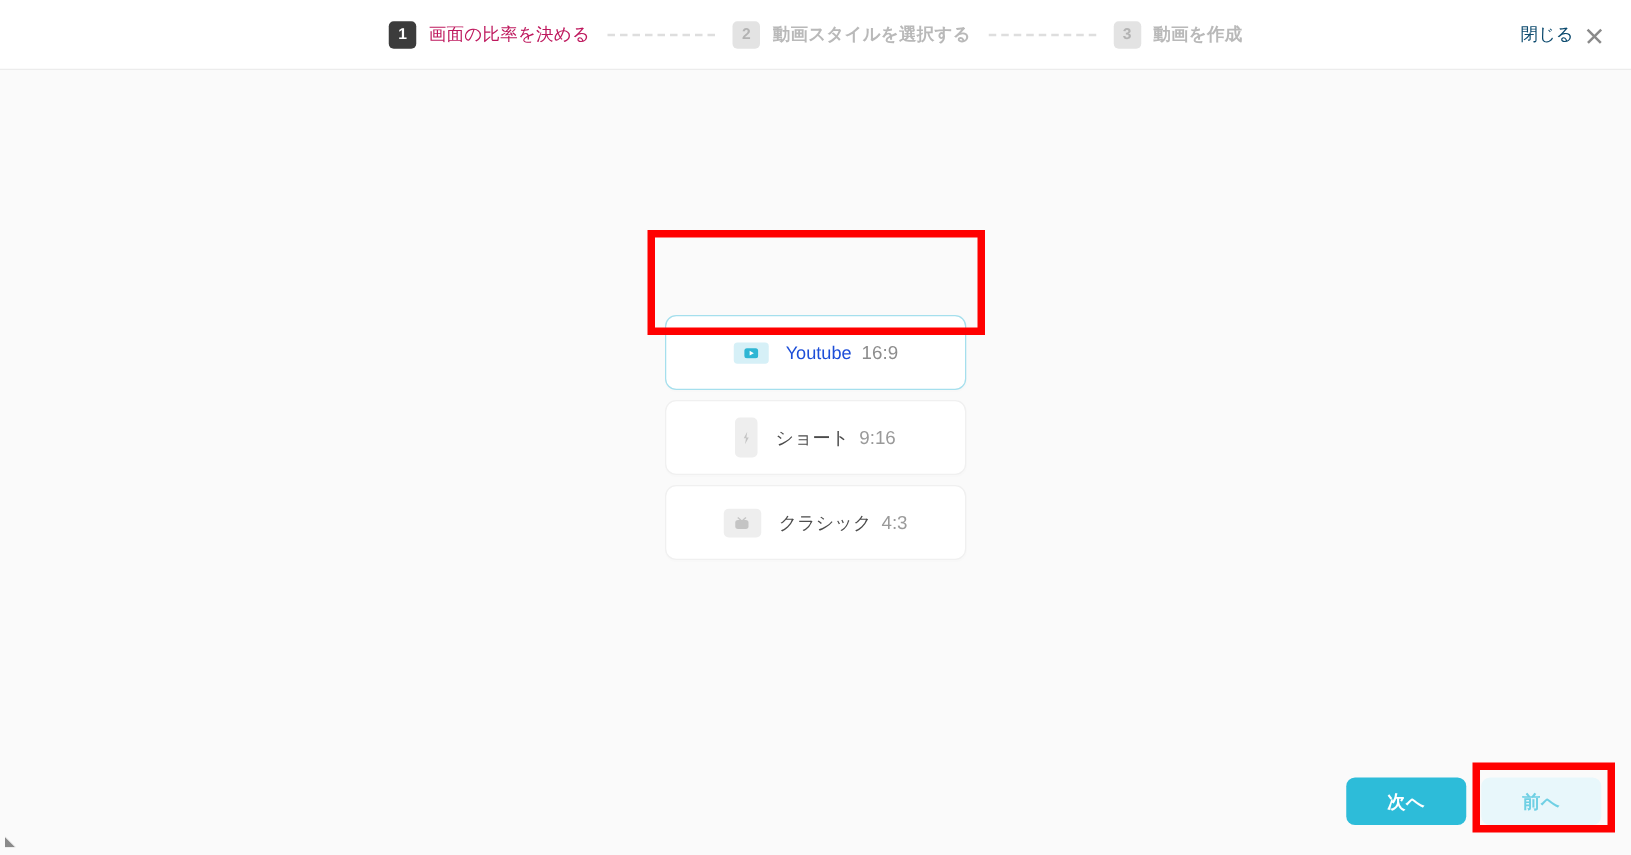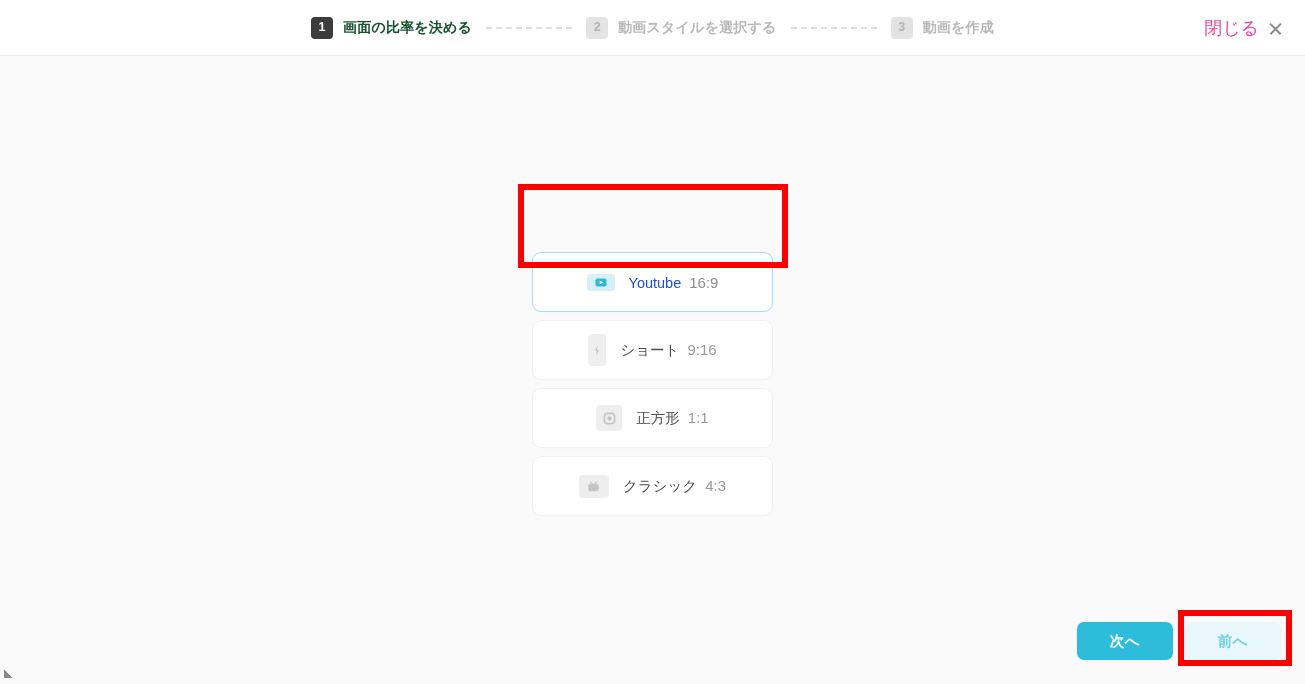--- a/index.html
+++ b/index.html
@@ -75,22 +75,22 @@
   .step.inactive .step-badge {
     background: #e3e3e3;
     color: #b3b3b3;
   }
   .step-label {
     font-size: 14px;
     letter-spacing: .2px;
     white-space: nowrap;
   }
   .step.active .step-label {
-    color: #14532d;
-    font-weight: 700;
+    color: #be185d;
+    font-weight: 400;
   }
   .step.inactive .step-label {
     color: #b9b9b9;
     font-weight: 700;
   }
   .step-sep {
     width: 86px;
     height: 1px;
     margin: 0 14px;
     border-top: 2px dashed #dedede;
@@ -102,22 +102,22 @@
     right: 22px;
     top: 50%;
     transform: translateY(-50%);
     display: flex;
     align-items: center;
     gap: 9px;
     cursor: pointer;
     user-select: none;
   }
   .close-label {
-    font-size: 18px;
-    color: #ec4899;
+    font-size: 14px;
+    color: #0c4a6e;
     font-weight: 400;
   }
   .close-x {
     width: 15px;
     height: 15px;
     position: relative;
     flex: none;
   }
   .close-x::before, .close-x::after {
     content: "";
@@ -307,32 +307,20 @@
           <path d="M4.8 0.4 L2.0 5.6 L3.8 5.6 L3.0 10.4 L6.0 4.9 L4.1 4.9 Z" fill="currentColor"></path>
         </svg>
       </span>
       <span class="opt-text">
         <span class="opt-name">ショート</span>
         <span class="opt-ratio">9:16</span>
       </span>
     </div>
 
 
-    <div class="option">
-      <span class="opt-icon" style="width:26px;height:26px;border-radius:4px;">
-        <svg width="13" height="13" viewBox="0 0 13 13" aria-hidden="true">
-          <rect x="1.4" y="1.4" width="10.2" height="10.2" rx="3" fill="none" stroke="currentColor" stroke-width="1.6"></rect>
-          <circle cx="6.5" cy="6.5" r="2.2" fill="currentColor"></circle>
-        </svg>
-      </span>
-      <span class="opt-text">
-        <span class="opt-name">正方形</span>
-        <span class="opt-ratio">1:1</span>
-      </span>
-    </div>
 
     <div class="option">
       <span class="opt-icon" style="width:30px;height:23px;border-radius:4px;">
         <svg width="15" height="13" viewBox="0 0 15 13" aria-hidden="true">
           <path d="M4.2 2.0 L6.8 4.2" stroke="currentColor" stroke-width="1.1" fill="none"></path>
           <path d="M10.8 2.0 L8.2 4.2" stroke="currentColor" stroke-width="1.1" fill="none"></path>
           <rect x="2.2" y="4.0" width="10.6" height="7.2" rx="2.2" fill="currentColor"></rect>
         </svg>
       </span>
       <span class="opt-text">

